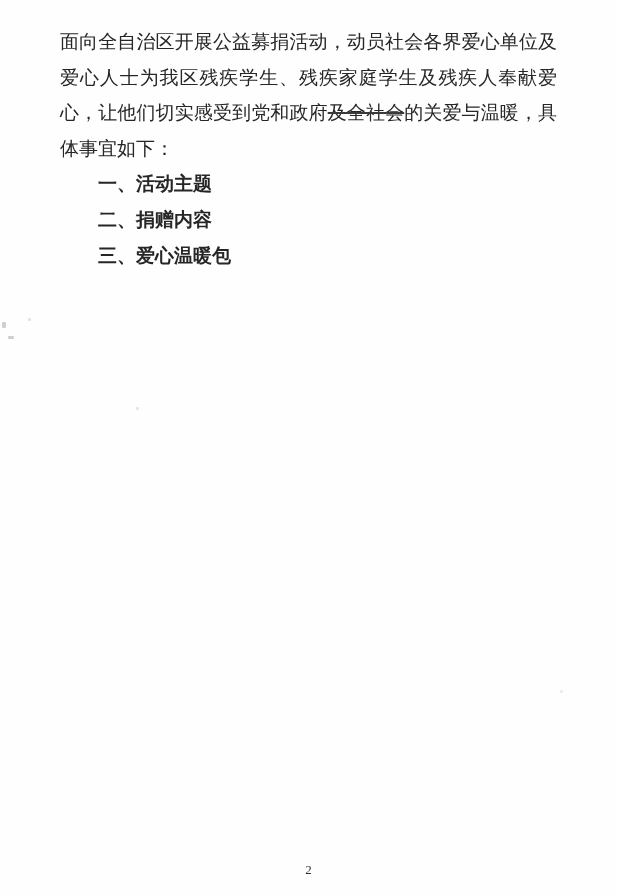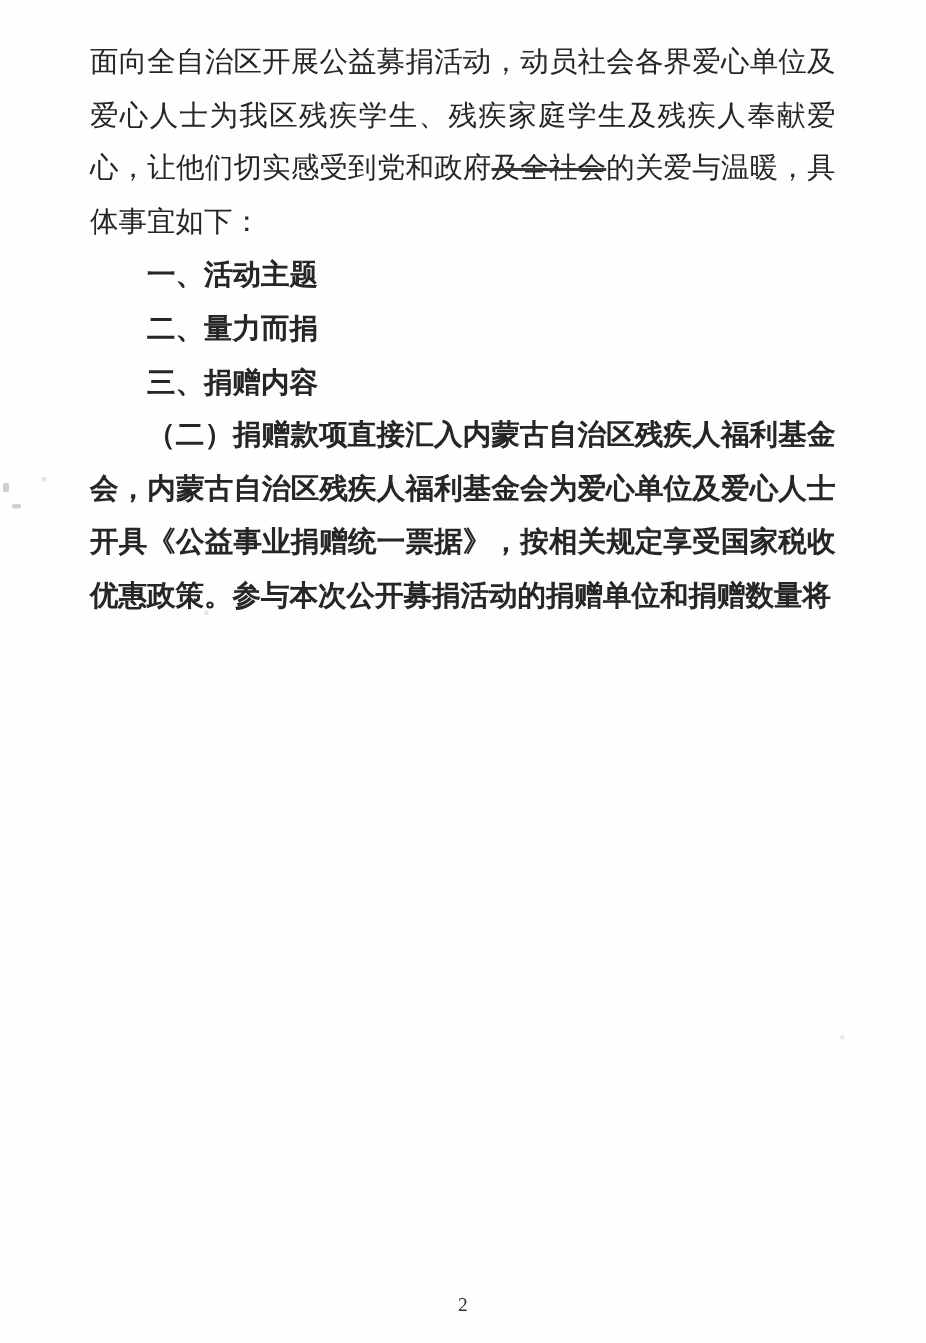--- a/index.html
+++ b/index.html
@@ -61,23 +61,22 @@
   .noise.n4 { left: 136px; top: 407px; width: 3px; height: 3px; opacity: .5; }
   .noise.n5 { left: 560px; top: 690px; width: 3px; height: 3px; opacity: .4; }
 </style>
 </head>
 <body>
 
 <div class="page">
   <div class="content">
       <p class="para"><span class="">面向全自治区开展公益募捐活动，动员社会各界爱心单位及爱心人士为我区残疾学生、残疾家庭学生及残疾人奉献爱心，让他们切实感受到党和政府</span><span class="strike">及全社会</span><span class="">的关爱与温暖，具体事宜如下：</span></p>
       <p class="para indent"><span class="">一、活动主题</span></p>
-      <p class="para indent"><span class="">二、量力而捐</span></p>
-      <p class="para indent"><span class="">三、捐赠内容</span></p>
-      <p class="para indent"><span class="">（二）捐赠款项直接汇入内蒙古自治区残疾人福利基金会，内蒙古自治区残疾人福利基金会为爱心单位及爱心人士开具《公益事业捐赠统一票据》，按相关规定享受国家税收优惠政策。参与本次公开募捐活动的捐赠单位和捐赠数量将</span></p>
+      <p class="para indent"><span class="">二、捐赠内容</span></p>
+      <p class="para indent"><span class="">三、爱心温暖包</span></p>
     </div>
 
   <div class="page-number">2</div>
 
   <div class="noise n1"></div>
   <div class="noise n2"></div>
   <div class="noise n3"></div>
   <div class="noise n4"></div>
   <div class="noise n5"></div>
 </div>

